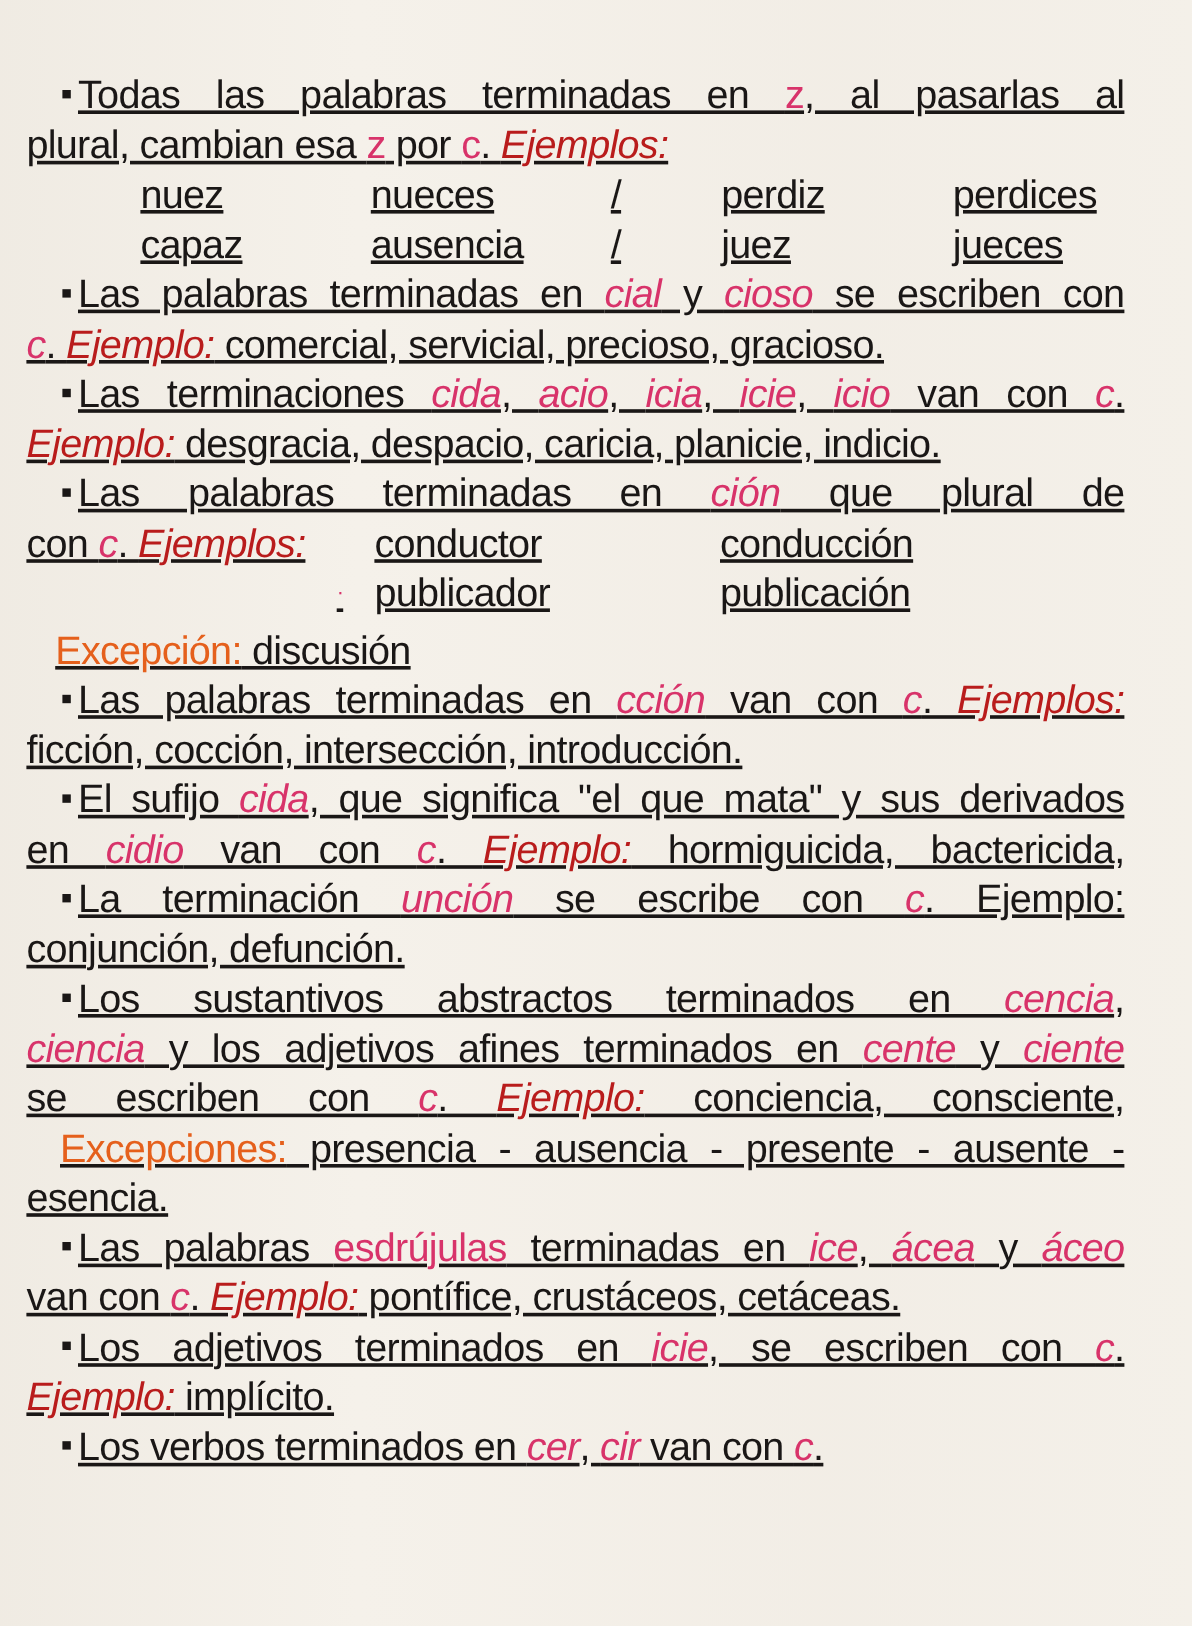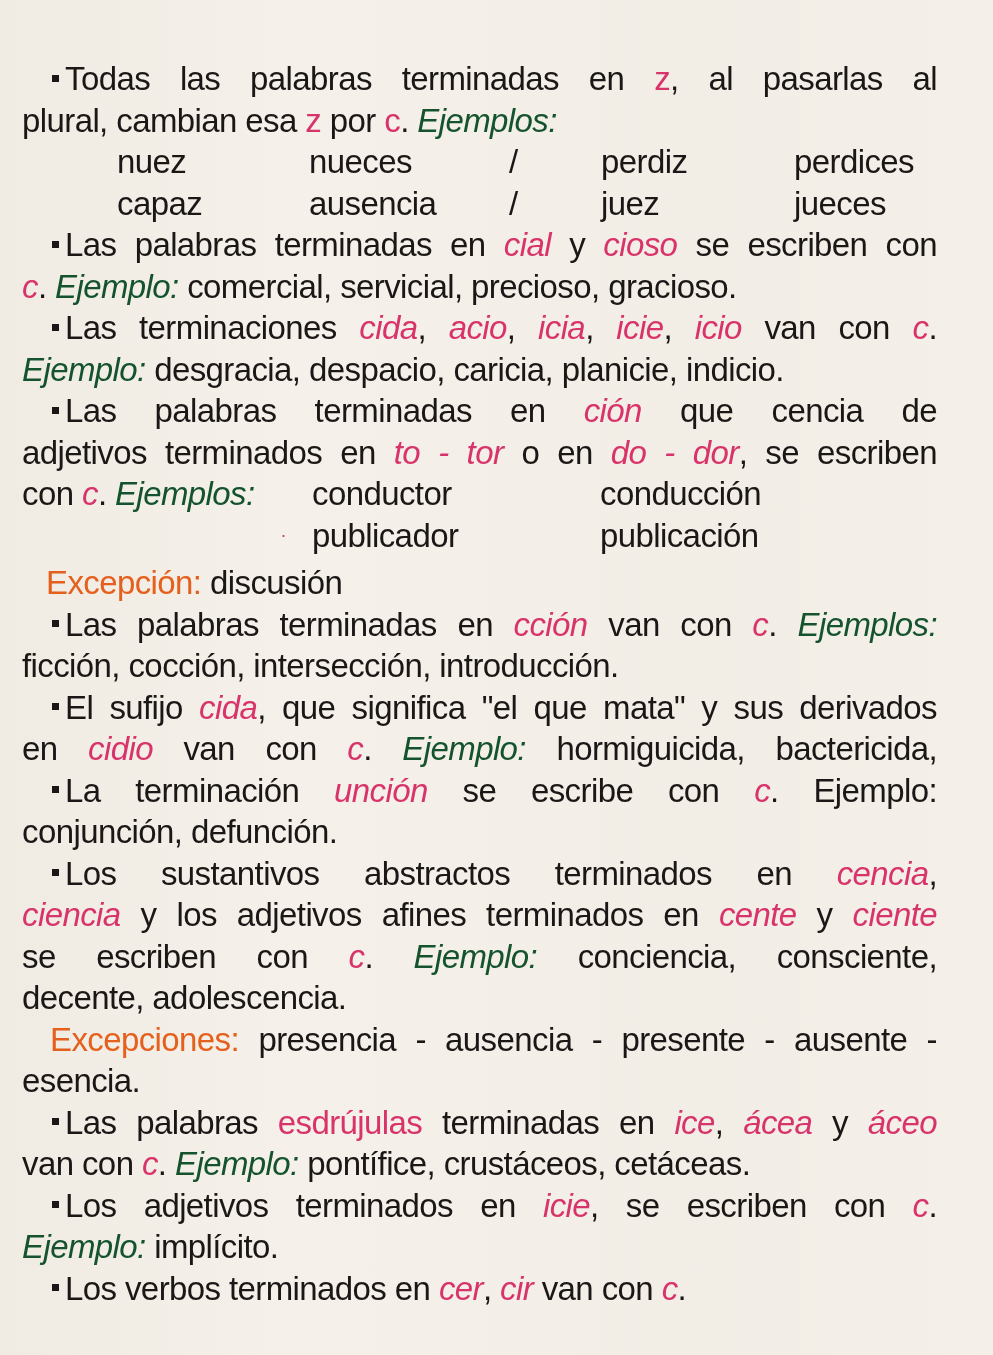--- a/index.html
+++ b/index.html
@@ -4,29 +4,29 @@
 <style>
   html, body { margin:0; padding:0; }
   body {
     width:993px; height:1355px; overflow:hidden;
     background:#f5f1ea;
     background-image: linear-gradient(90deg, rgba(230,224,214,0.35) 0%, rgba(250,248,244,0.0) 30%, rgba(235,229,220,0.3) 70%, rgba(240,236,228,0.2) 100%);
     font-family: "Liberation Sans", "DejaVu Sans", sans-serif;
     color:#1a1716;
     position:relative;
   }
-  .page { position:absolute; left:22px; top:58px; width:915px; }
+  .page { position:absolute; left:22px; top:58px; width:915px;text-decoration:underline; }
   .line {
     font-size:33px; line-height:41.5px; white-space:nowrap;
     letter-spacing:-0.6px;
   }
   .justify { text-align:justify; text-align-last:justify; white-space:normal; }
   .indent { padding-left:30px; }
   .hl { color:#d8336a; font-style:italic; }
-  .ej { color:#14532d; font-style:italic; }
+  .ej { color:#b91c1c; font-style:italic; }
   .exc { color:#e5601c;text-align:center; }
   .bullet { display:inline-block; width:7px; height:7px; background:#1a1716; margin-right:6px; vertical-align:middle; position:relative; top:-3px; }
   .grid4 { display:grid; grid-template-columns: 192px 200px 92px 193px 150px; padding-left:95px; font-size:33px; line-height:41.5px; letter-spacing:-0.6px; }
   .dot-pink { color:#d8336a; font-size:18px; margin-right:26px; position:relative; top:-6px; }
 </style>
 </head>
 <body>
 
 <div class="page">
 
@@ -53,22 +53,21 @@
     <div class="line justify indent"><span class="bullet"></span><span>Las palabras terminadas en </span><span class="hl">cial</span><span> y </span><span class="hl">cioso</span><span> se escriben con</span></div>
     <div class="line"><span class="hl">c</span><span>. </span><span class="ej">Ejemplo:</span><span> comercial, servicial, precioso, gracioso.</span></div>
   </div>
 
   <div>
     <div class="line justify indent"><span class="bullet"></span><span>Las terminaciones </span><span class="hl">cida</span><span>, </span><span class="hl">acio</span><span>, </span><span class="hl">icia</span><span>, </span><span class="hl">icie</span><span>, </span><span class="hl">icio</span><span> van con </span><span class="hl">c</span><span>.</span></div>
     <div class="line"><span class="ej">Ejemplo:</span><span> desgracia, despacio, caricia, planicie, indicio.</span></div>
   </div>
 
   <div>
-    <div class="line justify indent"><span class="bullet"></span><span>Las palabras terminadas en </span><span class="hl">ción</span><span> que cencia de</span></div>
-    <div class="line justify"><span>adjetivos terminados en </span><span class="hl">to - tor</span><span> o en </span><span class="hl">do - dor</span><span>, se escriben</span></div>
+    <div class="line justify indent"><span class="bullet"></span><span>Las palabras terminadas en </span><span class="hl">ción</span><span> que plural de</span></div>
     <div class="line" style="display:flex">
       <span style="width:290px"><span>con </span><span class="hl">c</span><span>. </span><span class="ej">Ejemplos:</span></span>
       <span style="width:288px">conductor</span>
       <span>conducción</span>
     </div>
     <div class="line" style="display:flex">
       <span style="width:290px;text-align:right"><span class="dot-pink">·</span></span>
       <span style="width:288px">publicador</span>
       <span>publicación</span>
     </div>
@@ -87,21 +86,20 @@
 
   <div>
     <div class="line justify indent"><span class="bullet"></span><span>La terminación </span><span class="hl">unción</span><span> se escribe con </span><span class="hl">c</span><span>. Ejemplo:</span></div>
     <div class="line"><span>conjunción, defunción.</span></div>
   </div>
 
   <div>
     <div class="line justify indent"><span class="bullet"></span><span>Los sustantivos abstractos terminados en </span><span class="hl">cencia</span><span>,</span></div>
     <div class="line justify"><span class="hl">ciencia</span><span> y los adjetivos afines terminados en </span><span class="hl">cente</span><span> y </span><span class="hl">ciente</span></div>
     <div class="line justify"><span>se escriben con </span><span class="hl">c</span><span>. </span><span class="ej">Ejemplo:</span><span> conciencia, consciente,</span></div>
-    <div class="line"><span>decente, adolescencia.</span></div>
     <div class="line justify" style="padding-left:28px"><span class="exc">Excepciones:</span><span> presencia - ausencia - presente - ausente -</span></div>
     <div class="line"><span>esencia.</span></div>
   </div>
 
   <div>
     <div class="line justify indent"><span class="bullet"></span><span>Las palabras </span><span class="hl" style="font-style:normal">esdrújulas</span><span> terminadas en </span><span class="hl">ice</span><span>, </span><span class="hl">ácea</span><span> y </span><span class="hl">áceo</span></div>
     <div class="line"><span>van con </span><span class="hl">c</span><span>. </span><span class="ej">Ejemplo:</span><span> pontífice, crustáceos, cetáceas.</span></div>
   </div>
 
   <div>

